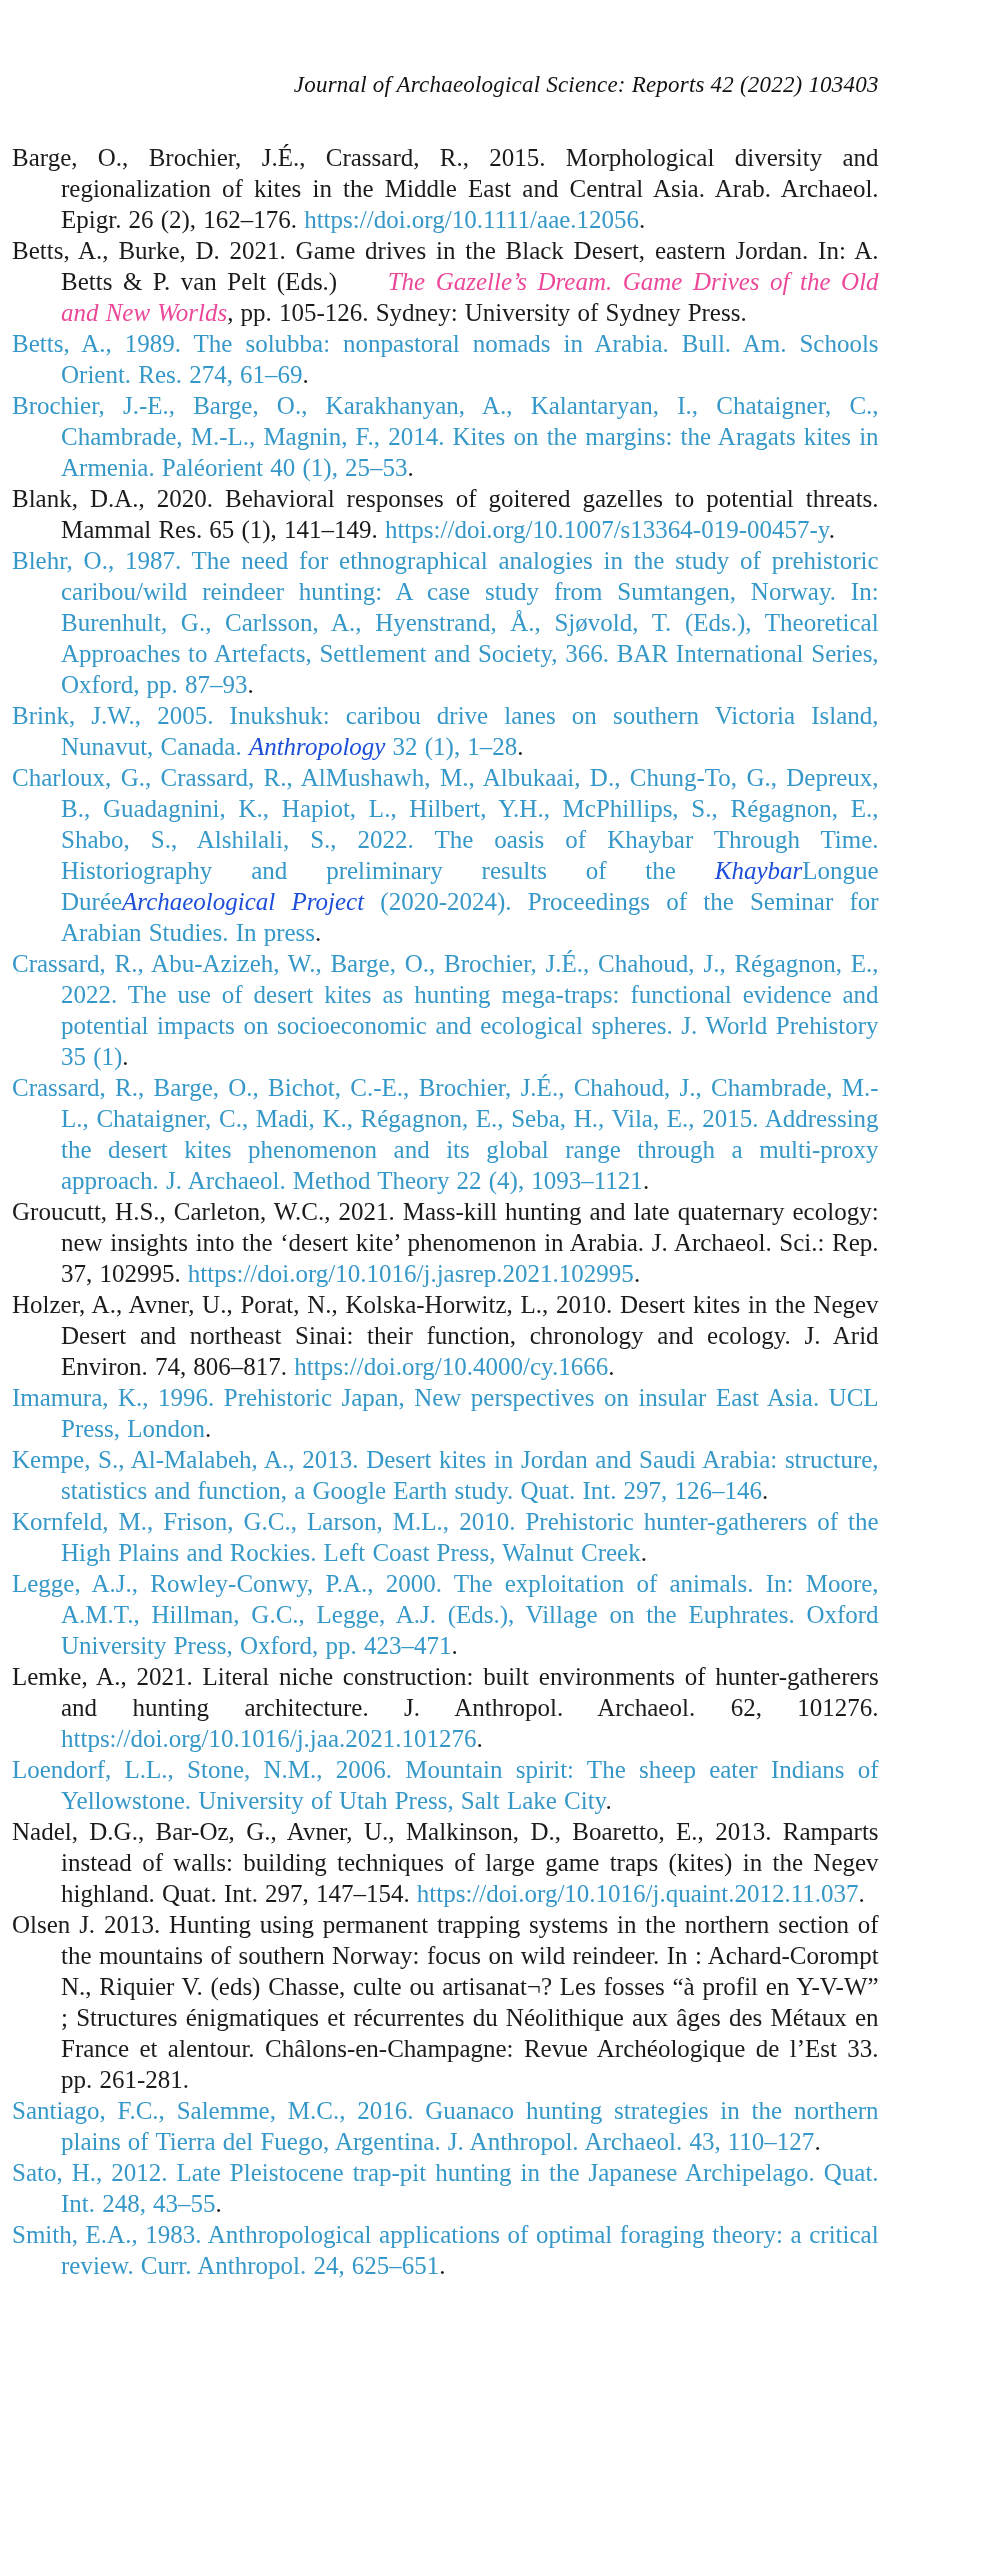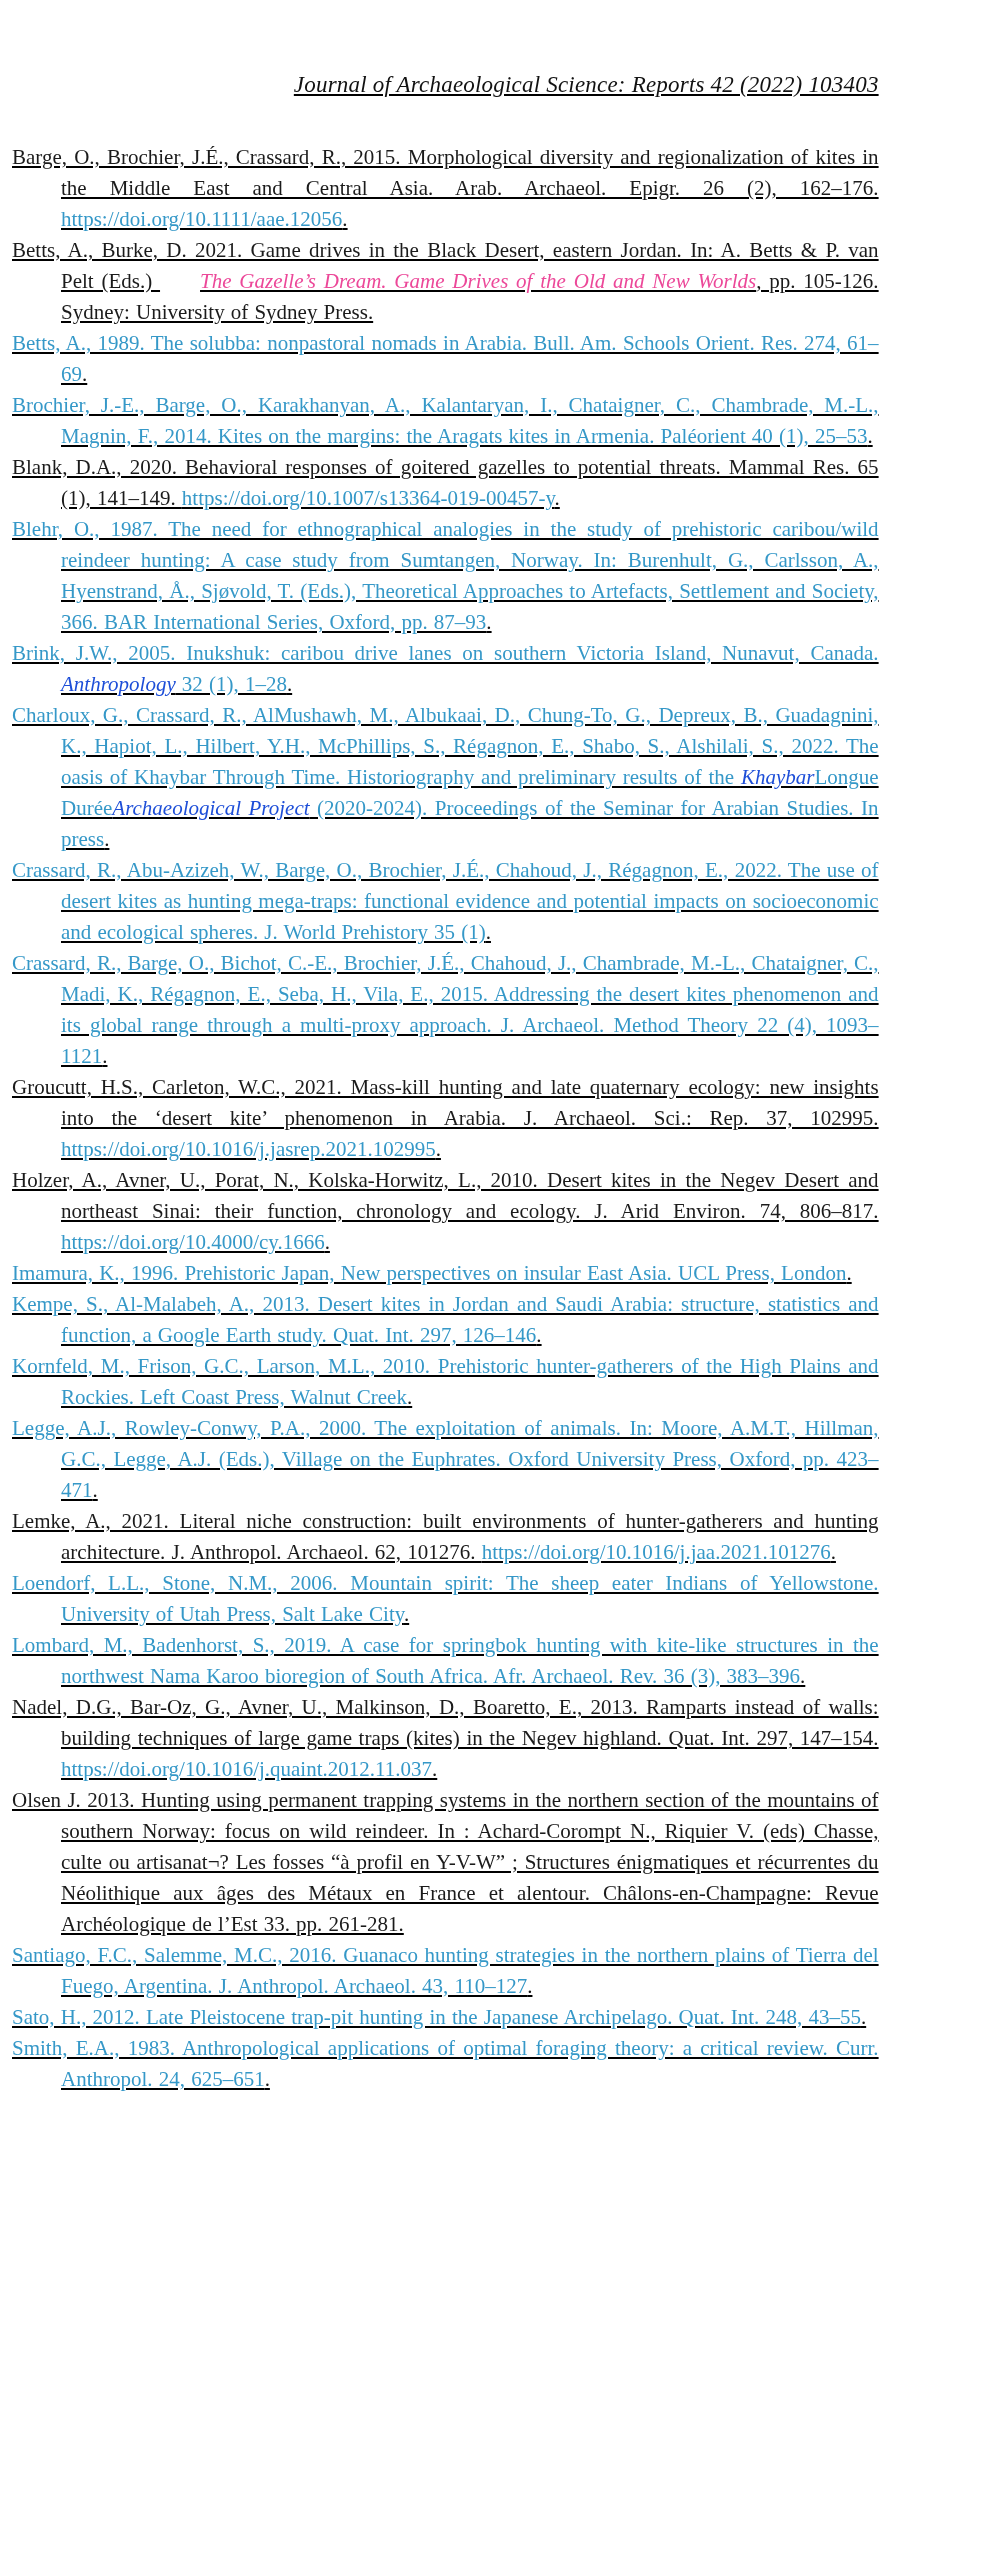--- a/index.html
+++ b/index.html
@@ -10,40 +10,39 @@
   body {
     width: 1000px;
     font-family: "Liberation Serif", serif;
   }
   .page {
     box-sizing: border-box;
     width: 887px;
     min-height: 2576px;
     background: #ffffff;
     padding: 71px 8.4px 56px 12px;
-    text-decoration: underline;
   }
   .journal-header {
     margin: 0 0 43px 0;
     text-align: right;
     font-style: italic;
     font-size: 23px;
     line-height: 28px;
     color: #121212;
     letter-spacing: 0.2px;
   }
   .references {
     margin: 0;
     padding: 0;
   }
   .ref {
     margin: 0;
     padding-left: 49px;
     text-indent: -49px;
-    font-size: 21px;
+    font-size: 25px;
     line-height: 31px;
     color: #1b1b1b;
     text-align: justify;
     word-spacing: 0.9px;
   }
   .seg-text { color: #1b1b1b; }
   .seg-italic { color: #ec4899; font-style: italic; margin-left: 40px; }
   .seg-link { color: #3598c8; }
   .seg-link-italic { color: #1d4ed8; font-style: italic; }
 </style>
@@ -65,21 +64,20 @@
       <p class="ref"><span class="seg-link">Crassard, R., Abu-Azizeh, W., Barge, O., Brochier, J.É., Chahoud, J., Régagnon, E., 2022. The use of desert kites as hunting mega-traps: functional evidence and potential impacts on socioeconomic and ecological spheres. J. World Prehistory 35 (1)</span><span class="seg-text">.</span></p>
       <p class="ref"><span class="seg-link">Crassard, R., Barge, O., Bichot, C.-E., Brochier, J.É., Chahoud, J., Chambrade, M.-L., Chataigner, C., Madi, K., Régagnon, E., Seba, H., Vila, E., 2015. Addressing the desert kites phenomenon and its global range through a multi-proxy approach. J. Archaeol. Method Theory 22 (4), 1093–1121</span><span class="seg-text">.</span></p>
       <p class="ref"><span class="seg-text">Groucutt, H.S., Carleton, W.C., 2021. Mass-kill hunting and late quaternary ecology: new insights into the ‘desert kite’ phenomenon in Arabia. J. Archaeol. Sci.: Rep. 37, 102995. </span><span class="seg-link">https://doi.org/10.1016/j.jasrep.2021.102995</span><span class="seg-text">.</span></p>
       <p class="ref"><span class="seg-text">Holzer, A., Avner, U., Porat, N., Kolska-Horwitz, L., 2010. Desert kites in the Negev Desert and northeast Sinai: their function, chronology and ecology. J. Arid Environ. 74, 806–817. </span><span class="seg-link">https://doi.org/10.4000/cy.1666</span><span class="seg-text">.</span></p>
       <p class="ref"><span class="seg-link">Imamura, K., 1996. Prehistoric Japan, New perspectives on insular East Asia. UCL Press, London</span><span class="seg-text">.</span></p>
       <p class="ref"><span class="seg-link">Kempe, S., Al-Malabeh, A., 2013. Desert kites in Jordan and Saudi Arabia: structure, statistics and function, a Google Earth study. Quat. Int. 297, 126–146</span><span class="seg-text">.</span></p>
       <p class="ref"><span class="seg-link">Kornfeld, M., Frison, G.C., Larson, M.L., 2010. Prehistoric hunter-gatherers of the High Plains and Rockies. Left Coast Press, Walnut Creek</span><span class="seg-text">.</span></p>
       <p class="ref"><span class="seg-link">Legge, A.J., Rowley-Conwy, P.A., 2000. The exploitation of animals. In: Moore, A.M.T., Hillman, G.C., Legge, A.J. (Eds.), Village on the Euphrates. Oxford University Press, Oxford, pp. 423–471</span><span class="seg-text">.</span></p>
       <p class="ref"><span class="seg-text">Lemke, A., 2021. Literal niche construction: built environments of hunter-gatherers and hunting architecture. J. Anthropol. Archaeol. 62, 101276. </span><span class="seg-link">https://doi.org/10.1016/j.jaa.2021.101276</span><span class="seg-text">.</span></p>
       <p class="ref"><span class="seg-link">Loendorf, L.L., Stone, N.M., 2006. Mountain spirit: The sheep eater Indians of Yellowstone. University of Utah Press, Salt Lake City</span><span class="seg-text">.</span></p>
-      <p class="ref"><span class="seg-link">Lombard, M., Badenhorst, S., 2019. A case for springbok hunting with kite-like structures in the northwest Nama Karoo bioregion of South Africa. Afr. Archaeol. Rev. 36 (3), 383–396</span><span class="seg-text">.</span></p>
       <p class="ref"><span class="seg-text">Nadel, D.G., Bar-Oz, G., Avner, U., Malkinson, D., Boaretto, E., 2013. Ramparts instead of walls: building techniques of large game traps (kites) in the Negev highland. Quat. Int. 297, 147–154. </span><span class="seg-link">https://doi.org/10.1016/j.quaint.2012.11.037</span><span class="seg-text">.</span></p>
       <p class="ref"><span class="seg-text">Olsen J. 2013. Hunting using permanent trapping systems in the northern section of the mountains of southern Norway: focus on wild reindeer. In : Achard-Corompt N., Riquier V. (eds) Chasse, culte ou artisanat¬? Les fosses “à profil en Y-V-W” ; Structures énigmatiques et récurrentes du Néolithique aux âges des Métaux en France et alentour. Châlons-en-Champagne: Revue Archéologique de l’Est 33. pp. 261-281.</span></p>
       <p class="ref"><span class="seg-link">Santiago, F.C., Salemme, M.C., 2016. Guanaco hunting strategies in the northern plains of Tierra del Fuego, Argentina. J. Anthropol. Archaeol. 43, 110–127</span><span class="seg-text">.</span></p>
       <p class="ref"><span class="seg-link">Sato, H., 2012. Late Pleistocene trap-pit hunting in the Japanese Archipelago. Quat. Int. 248, 43–55</span><span class="seg-text">.</span></p>
       <p class="ref"><span class="seg-link">Smith, E.A., 1983. Anthropological applications of optimal foraging theory: a critical review. Curr. Anthropol. 24, 625–651</span><span class="seg-text">.</span></p>
     </div>
 </div>
 
 
 </body></html>

